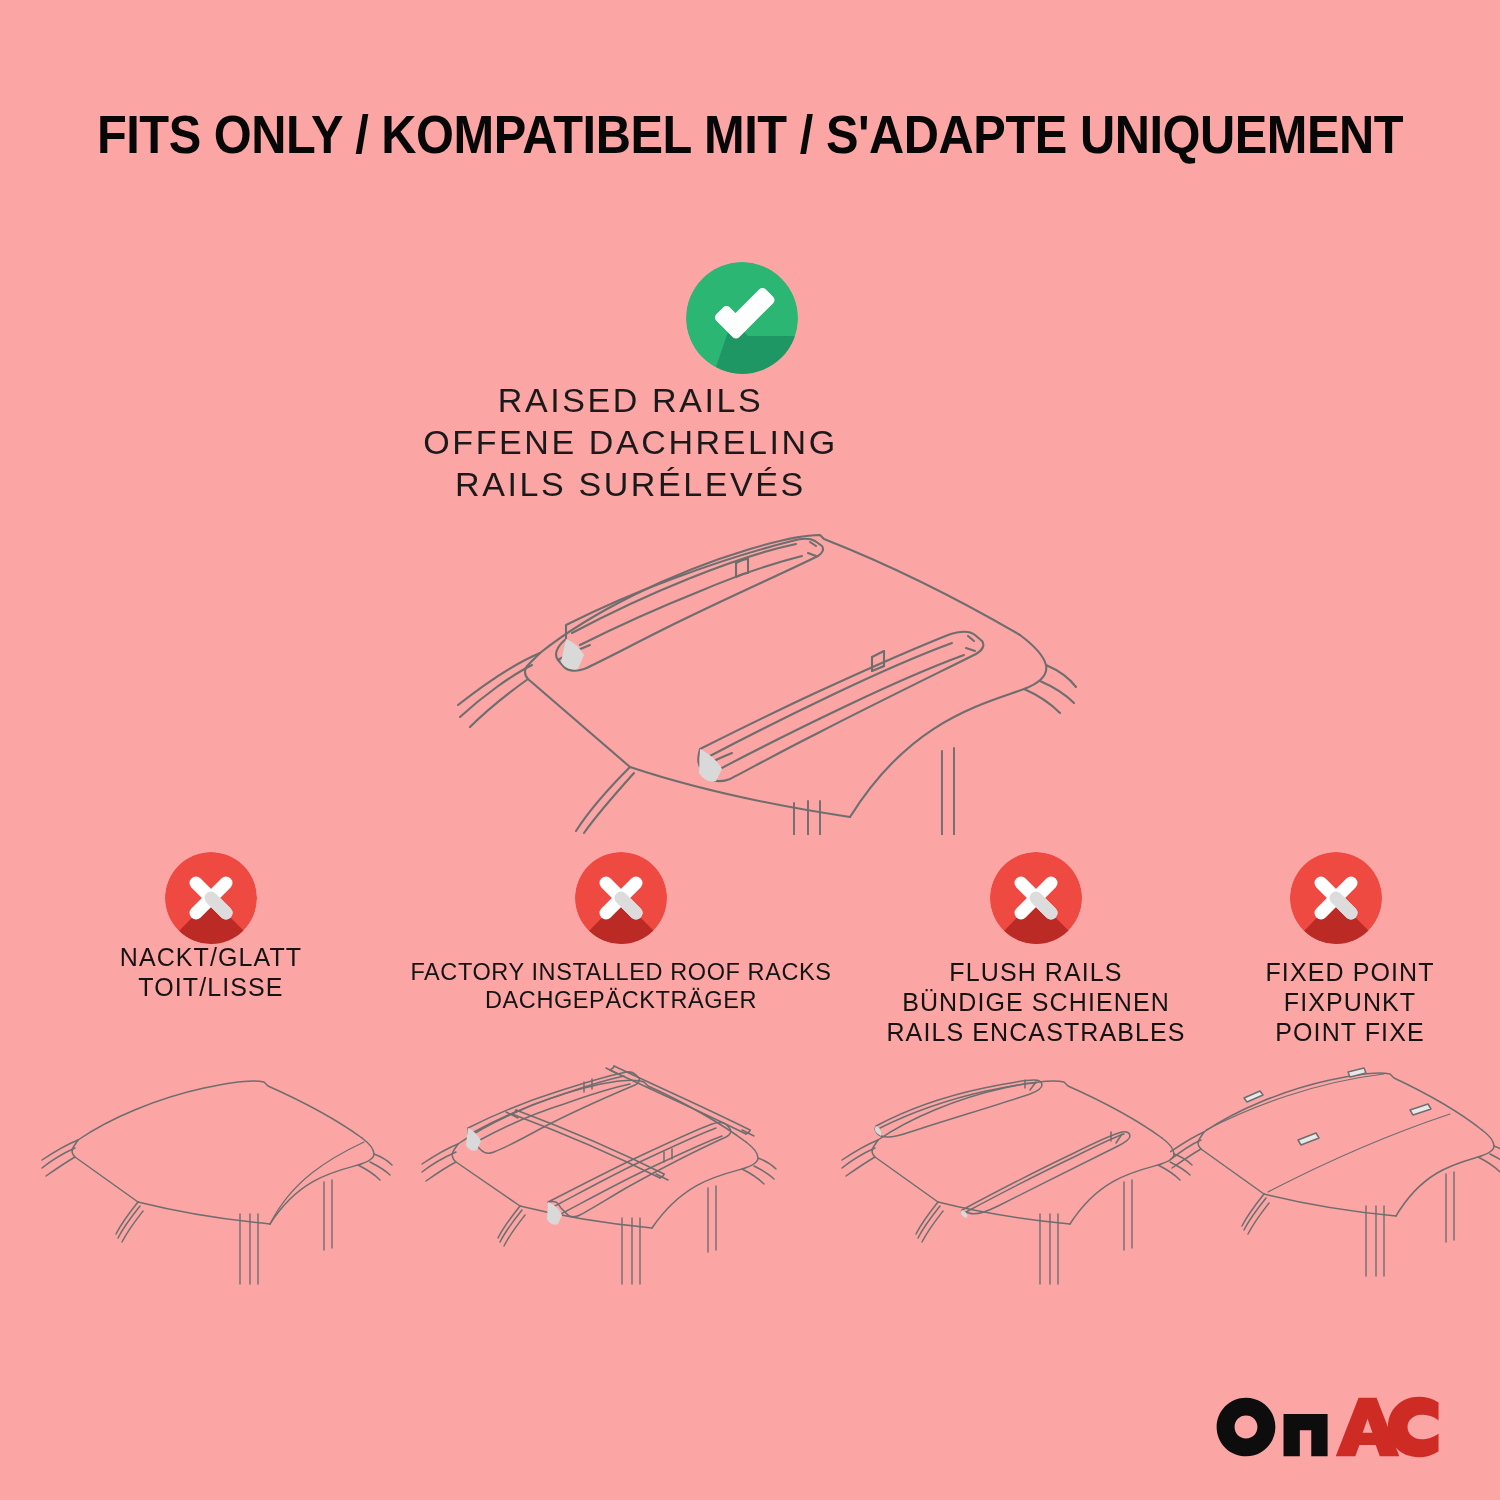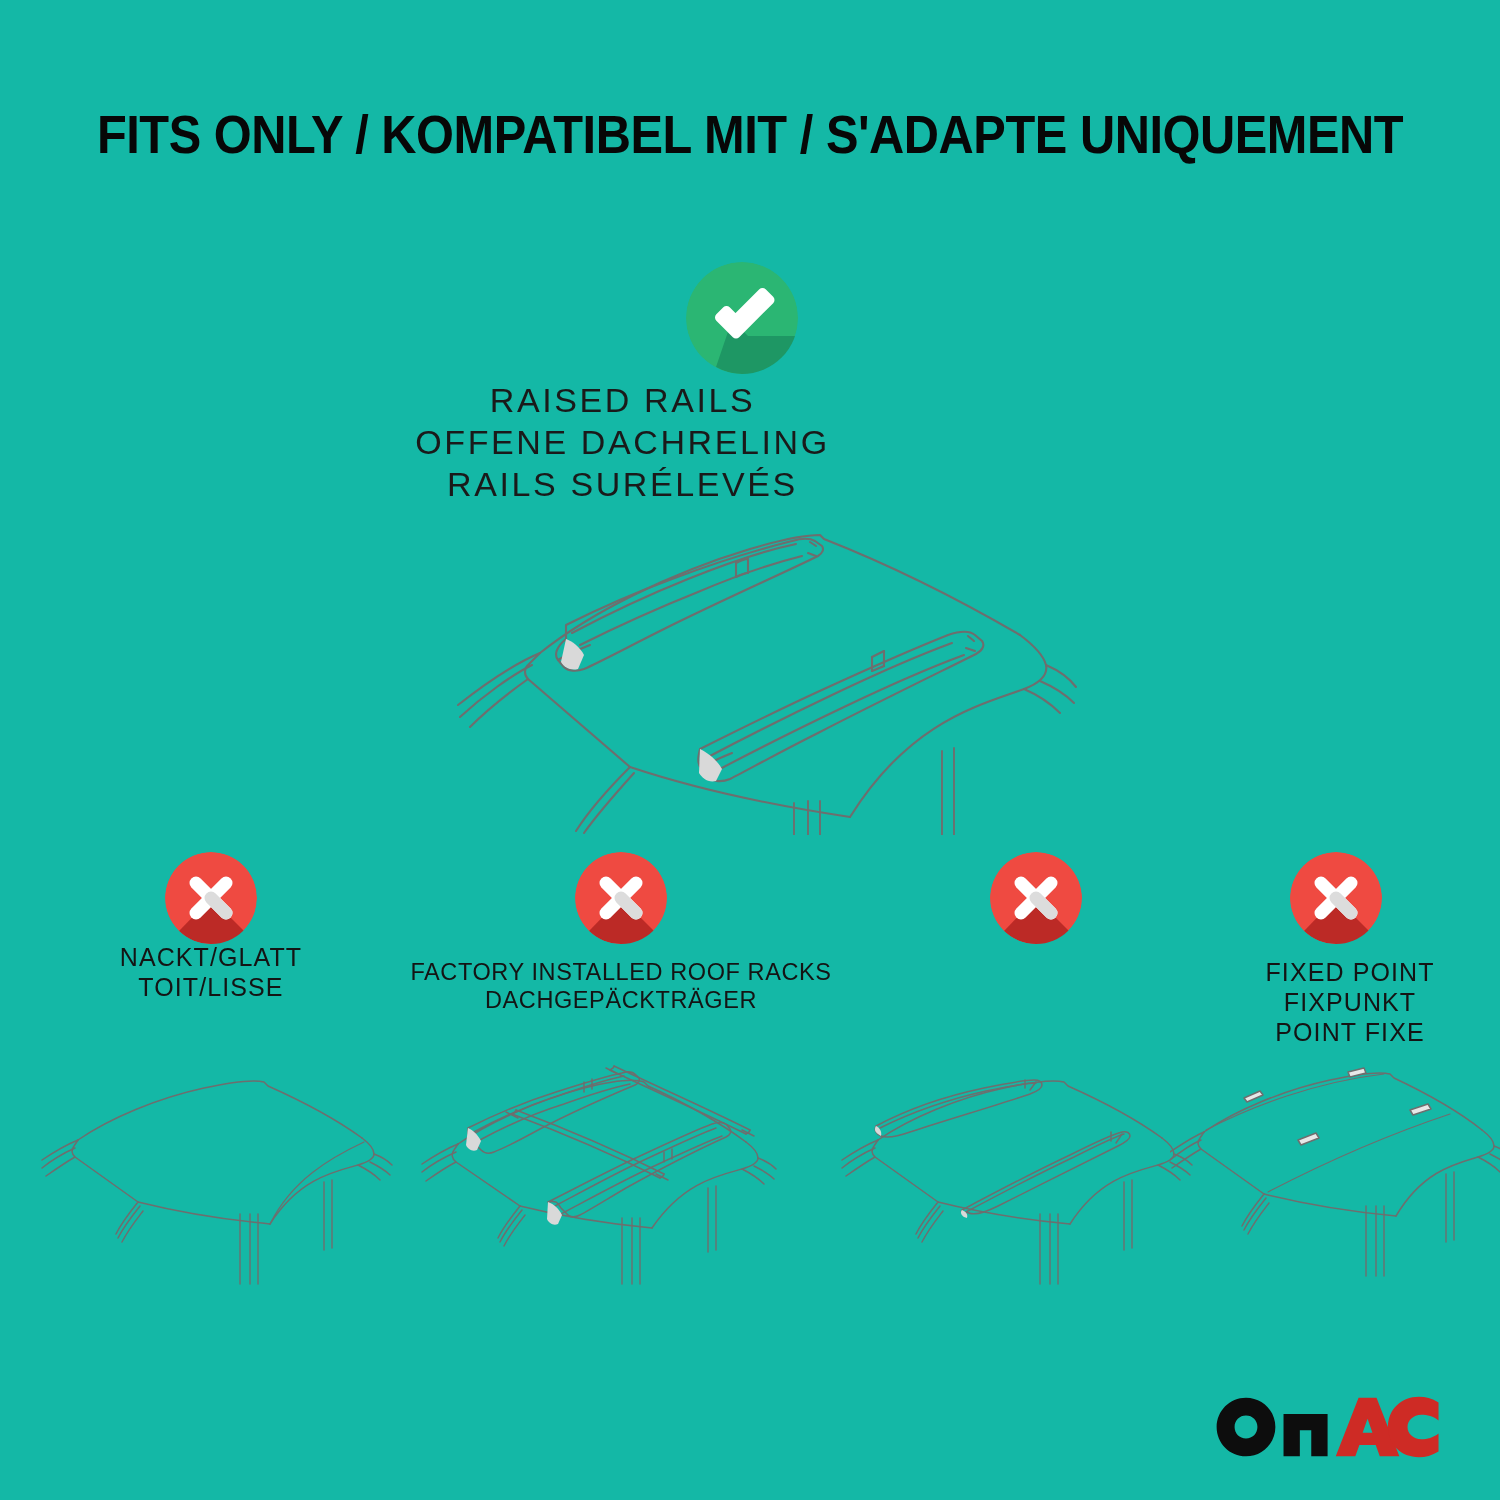--- a/index.html
+++ b/index.html
@@ -8,21 +8,21 @@
     background: #ffffff;
   }
   body {
     font-family: "Liberation Sans", sans-serif;
     -webkit-font-smoothing: antialiased;
   }
   .page {
     position: relative;
     width: 1500px;
     height: 1500px;
-    background: #14b8a6;
+    background: #fca5a5;
     overflow: hidden;
   }
 
   
   .title {
     position: absolute;
     left: 0;
     top: 104px;
     width: 1500px;
     text-align: center;
@@ -96,21 +96,21 @@
   <div class="title">FITS ONLY / KOMPATIBEL MIT / S'ADAPTE UNIQUEMENT</div>
 
   <div class="status-icon" style="left:686px; top:262px; width:112px; height:112px;">
     <svg viewBox="0 0 112 112" xmlns="http://www.w3.org/2000/svg">
       <circle cx="56" cy="56" r="56" fill="#2BB673"></circle>
       <path d="M46 58 L62 74 L112 74 L112 112 L56 112 A56 56 0 0 1 30 105 Z" fill="#17855A" opacity="0.62"></path>
       <path d="M33.5 55.5 L40.5 48.5 L49.5 57.5 L49.5 57.5 L76.5 30.5 L84 38 L50 72 Z" fill="#ffffff" stroke="#ffffff" stroke-width="9" stroke-linejoin="round" stroke-linecap="round"></path>
     </svg>
   </div>
 
-  <div class="label-block main-label" style="left:0; top:379px; width:1245px;">
+  <div class="label-block main-label" style="left:8px; top:379px; width:1245px;">
     <span class="ln">RAISED RAILS</span>
     <span class="ln">OFFENE DACHRELING</span>
     <span class="ln">RAILS SURÉLEVÉS</span>
   </div>
 
   <div class="illus" style="left:420px; top:505px; width:680px; height:330px;">
     <svg viewBox="0 0 680 330" xmlns="http://www.w3.org/2000/svg">
       <g fill="none" stroke="#6E6E6E" stroke-width="2.1" stroke-linejoin="round" stroke-linecap="round">
 
         <path d="M120 148 C170 108 250 68 330 44 C360 35 385 30 400 30 L404 34
@@ -219,20 +219,25 @@
   <div class="label-block sub-label" style="left:30px; top:942px; width:362px;">
     <span class="ln">NACKT/GLATT</span>
     <span class="ln">TOIT/LISSE</span>
   </div>
 
   <div class="label-block sub-label small" style="left:400px; top:942px; width:442px;margin-top:16px;">
     <span class="ln">FACTORY INSTALLED ROOF RACKS</span>
     <span class="ln">DACHGEPÄCKTRÄGER</span>
   </div>
 
+  <div class="label-block sub-label" style="left:855px; top:957px; width:362px;">
+    <span class="ln">FLUSH RAILS</span>
+    <span class="ln">BÜNDIGE SCHIENEN</span>
+    <span class="ln">RAILS ENCASTRABLES</span>
+  </div>
 
   <div class="label-block sub-label" style="left:1215px; top:957px; width:270px;">
     <span class="ln">FIXED POINT</span>
     <span class="ln">FIXPUNKT</span>
     <span class="ln">POINT FIXE</span>
   </div>
 
   <div class="illus" style="left:40px; top:1062px; width:382px; height:262px;">
     <svg viewBox="0 0 382 262" xmlns="http://www.w3.org/2000/svg">
       <g fill="none" stroke="#6E6E6E" stroke-width="1.5" stroke-linejoin="round" stroke-linecap="round">

